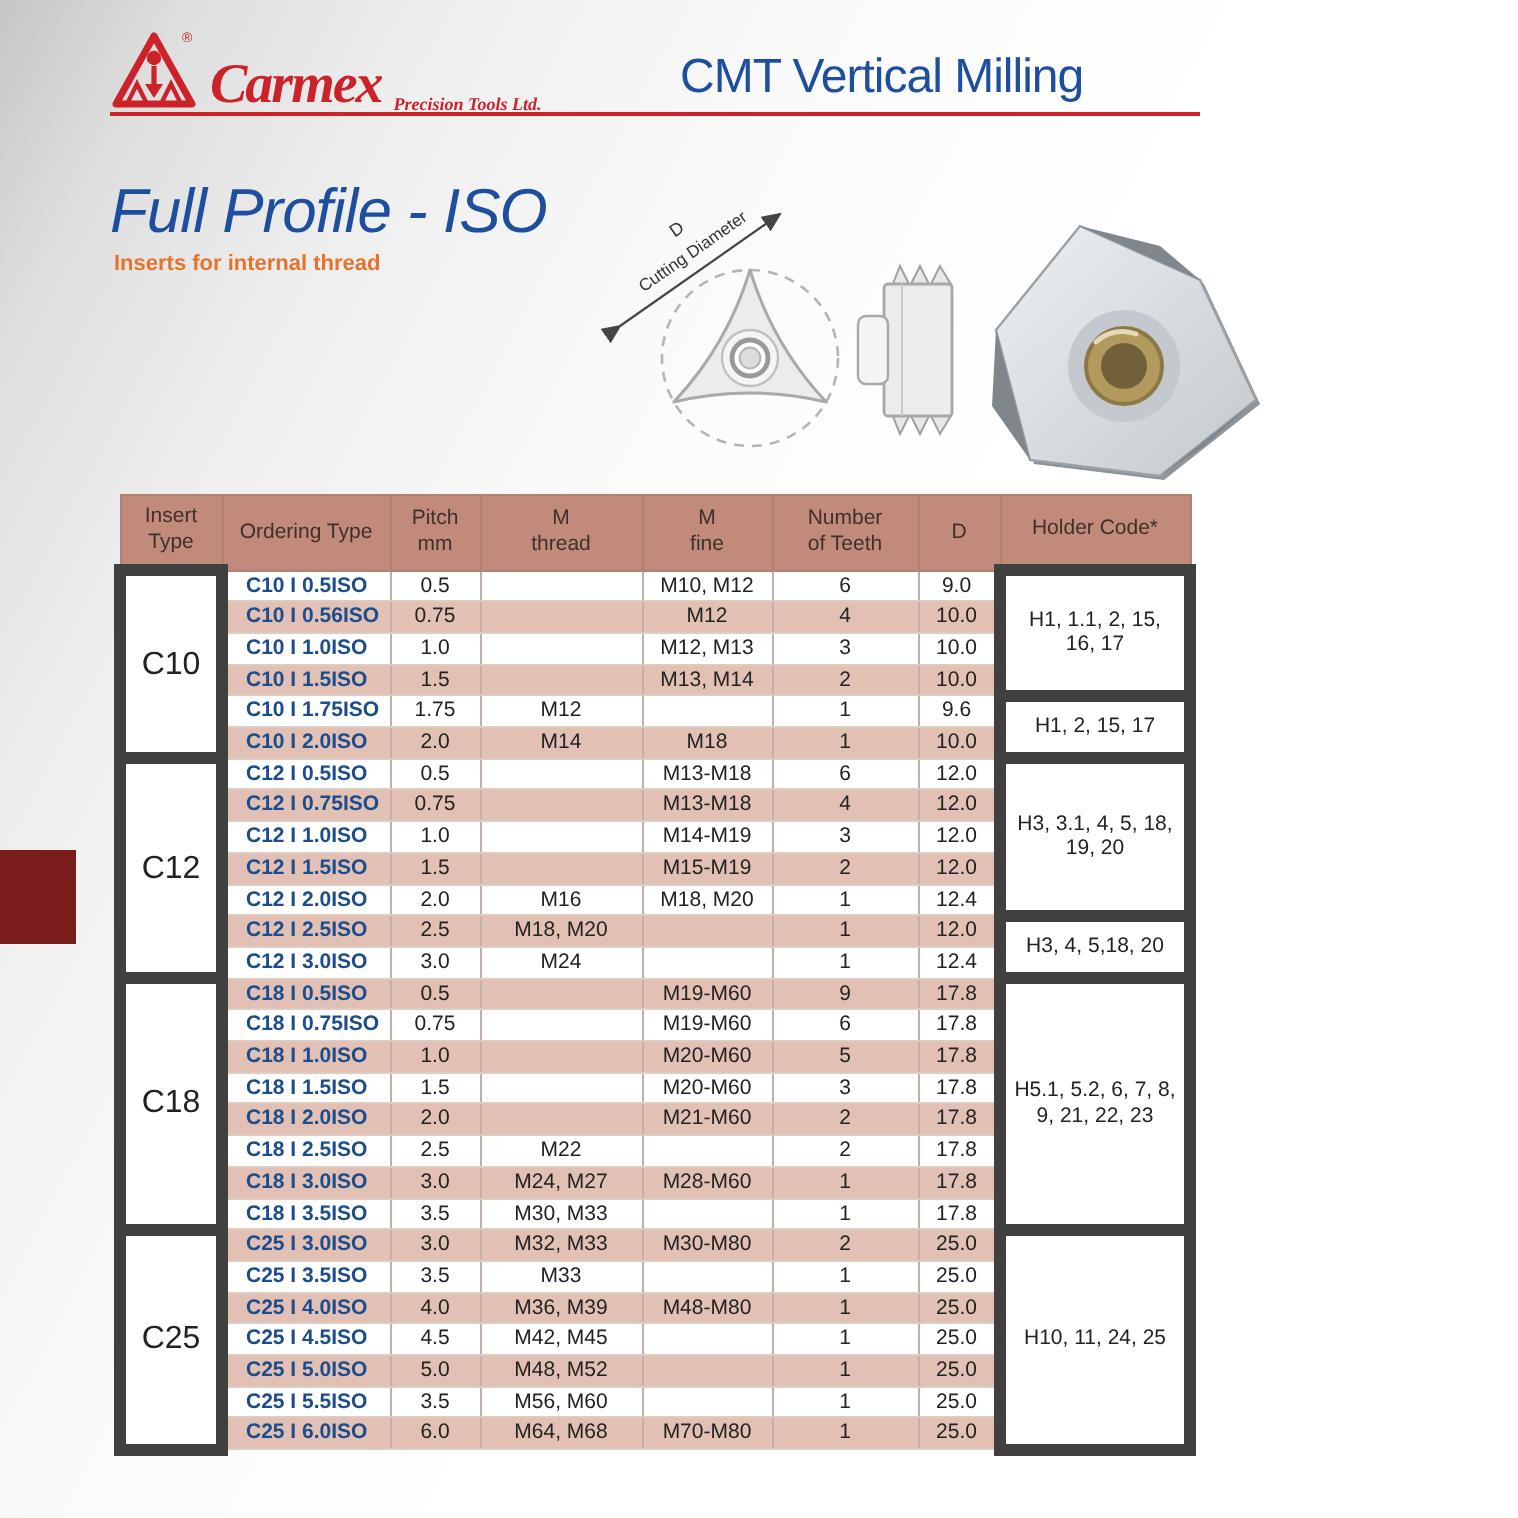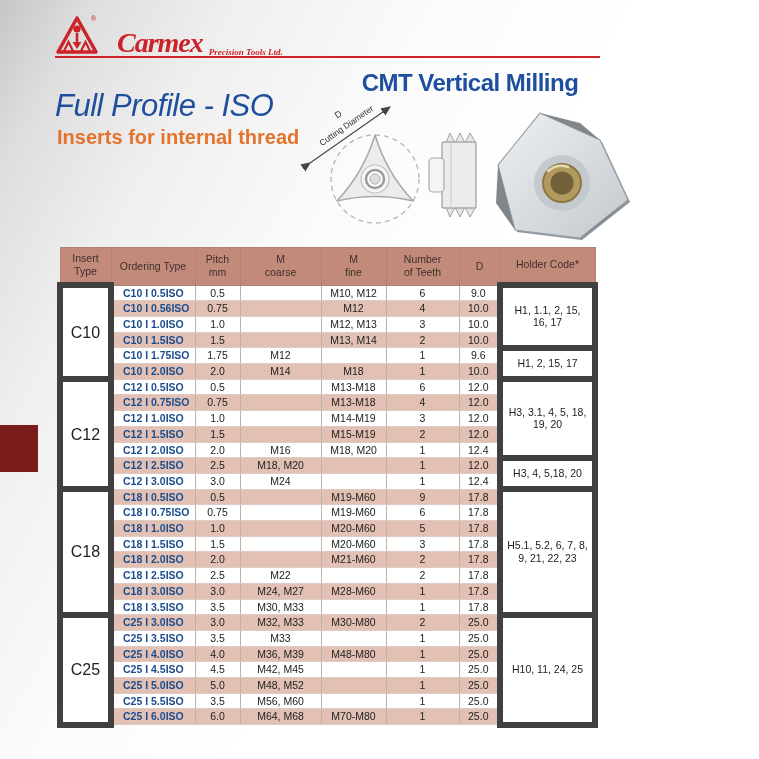--- a/index.html
+++ b/index.html
@@ -4,38 +4,38 @@
 <style>
   html,body{margin:0;padding:0;}
   body{
     width:759px;height:759px;position:relative;overflow:hidden;
     font-family:"Liberation Sans", sans-serif;
     background:linear-gradient(118deg,#c6c6c6 0%,#dedede 8%,#efefef 20%,#fbfbfb 38%,#ffffff 55%);
   }
   .brand{position:absolute;left:55px;top:13px;display:flex;align-items:flex-end;}
   .brand-name{
     font-family:"Liberation Serif", serif;font-style:italic;font-weight:bold;
-    font-size:28px;color:var(--brand-red,#cc2229);line-height:1;margin-left:16px;letter-spacing:-1px;
+    font-size:28px;color:var(--brand-red,#cc2229);line-height:1;margin-left:4px;letter-spacing:-1px;
   }
   .brand-tag{
     font-family:"Liberation Serif", serif;font-style:italic;font-weight:bold;
     font-size:9px;color:var(--brand-red,#cc2229);margin-left:6px;margin-bottom:0;
   }
   .cmt-title{
-    position:absolute;top:25px;left:340px;width:260px;text-align:center;
-    font-size:24px;font-weight:bold;color:var(--accent-blue,#1d4f9e);letter-spacing:-0.5px;margin-top:44px;
+    position:absolute;top:25px;left:340px;width:260px;text-align:left;
+    font-size:24px;font-weight:normal;color:var(--accent-blue,#1d4f9e);letter-spacing:-0.5px;
   }
   .red-rule{position:absolute;left:55px;top:56px;width:545px;height:2px;background:var(--brand-red,#cc3333);}
   .section-title{
     position:absolute;left:55px;top:88px;
     font-size:31px;font-weight:normal;font-style:italic;color:var(--accent-blue,#1d4b96);letter-spacing:-0.5px;
   }
   .section-sub{
     position:absolute;left:57px;top:126px;
-    font-size:20px;font-weight:bold;color:var(--accent-orange,#e4732e);
+    font-size:11px;font-weight:bold;color:var(--accent-orange,#e4732e);
   }
   .product-art{position:absolute;left:290px;top:95px;}
   .maroon-tab{position:absolute;left:0;top:425px;width:38px;height:47px;background:var(--tab-maroon,#7a1c1c);}
   .grid-wrap{position:absolute;left:57px;top:247px;}
   table.grid{border-collapse:collapse;table-layout:fixed;width:535px;}
   .grid col.c0{width:51px}.grid col.c1{width:84px}.grid col.c2{width:45px}
   .grid col.c3{width:81px}.grid col.c4{width:65px}.grid col.c5{width:73px}
   .grid col.c6{width:41px}.grid col.c7{width:95px}
   .grid th{
     background:var(--header-bg,#c18a7b);color:#40302b;font-weight:normal;
@@ -149,21 +149,21 @@
           </th>
           <th>
             <div>Ordering Type</div>
           </th>
           <th>
             <div>Pitch</div>
             <div>mm</div>
           </th>
           <th>
             <div>M</div>
-            <div>coarse</div>
+            <div>thread</div>
           </th>
           <th>
             <div>M</div>
             <div>fine</div>
           </th>
           <th>
             <div>Number</div>
             <div>of Teeth</div>
           </th>
           <th>

